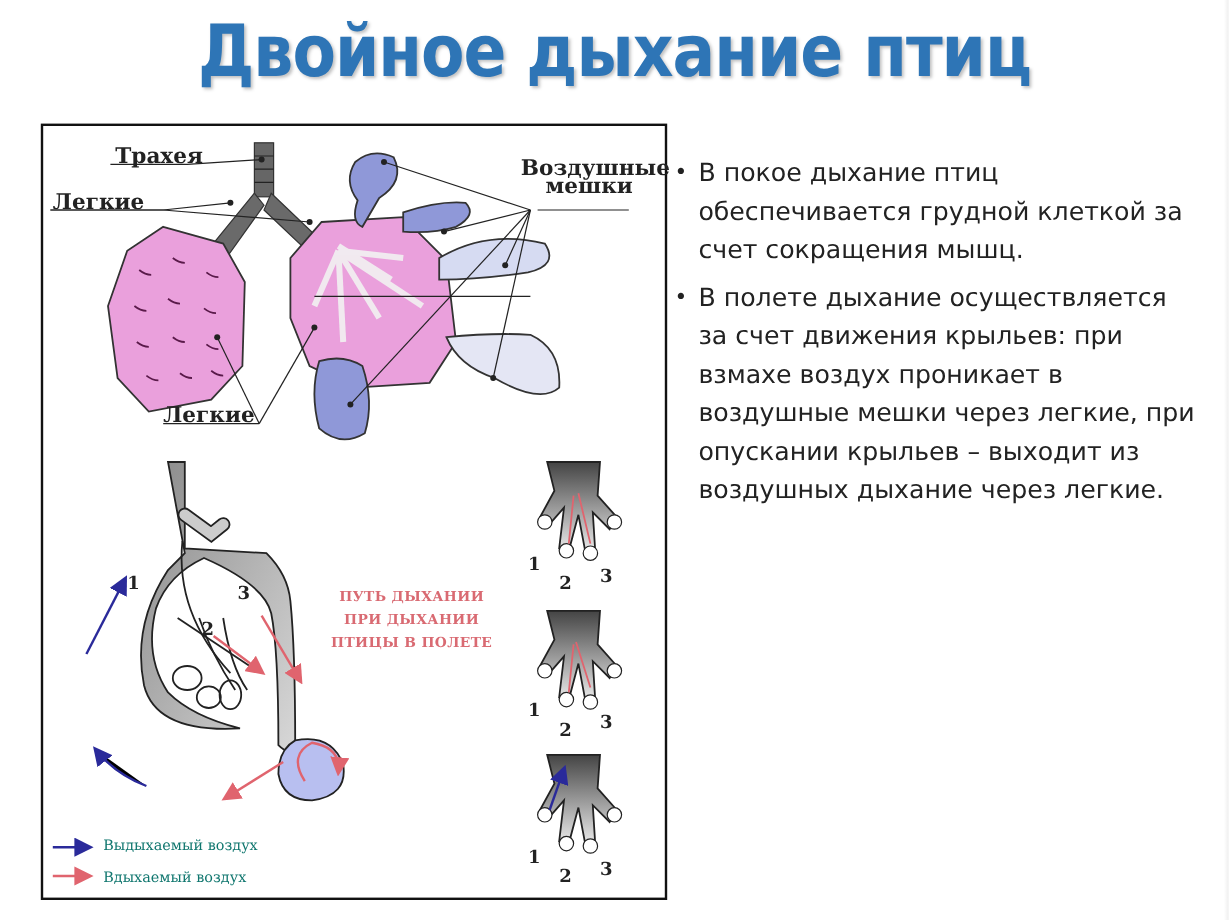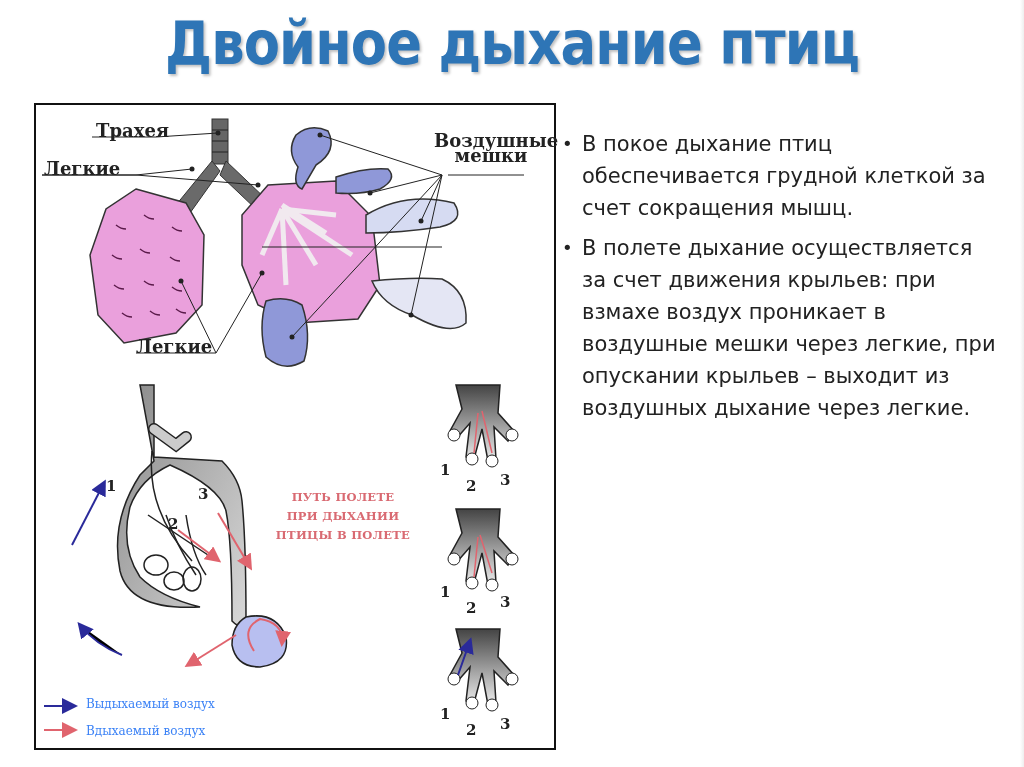--- a/index.html
+++ b/index.html
@@ -3,21 +3,21 @@
 <meta charset="utf-8">
 <style>
   html, body { margin:0; padding:0; }
   body { width:1024px; height:767px; background:#ffffff; position:relative; overflow:hidden; font-family:"DejaVu Sans", sans-serif; }
   .title { position:absolute; left:0; top:8px; width:1024px; text-align:center; font-family:"DejaVu Sans", sans-serif; font-size:60px; font-weight:bold; color:#2e75b6; letter-spacing:-1px; text-shadow:2px 2px 3px rgba(0,0,0,0.25); transform:scaleX(0.88); transform-origin:center; }
   .figure { position:absolute; left:34px; top:103px; width:518px; height:643px; border:2px solid #111; background:#fff; }
   .figure svg { position:absolute; left:0; top:0; }
   .lbl { position:absolute; font-family:"DejaVu Serif", serif; font-weight:bold; color:#222; font-size:18px; }
   .lbl-center { text-align:center; line-height:15px; }
   .path-title { position:absolute; left:222px; top:383px; width:170px; text-align:center; font-family:"DejaVu Serif", serif; font-weight:bold; font-size:11.5px; color:#d96a72; line-height:19px; letter-spacing:0.3px; }
-  .legend { position:absolute; left:28px; font-family:"DejaVu Serif", serif; font-size:12px; color:#3b82f6; display:flex; align-items:center; gap:6px; }
+  .legend { position:absolute; left:28px; font-family:"DejaVu Serif", serif; font-size:12px; color:#0f766e; display:flex; align-items:center; gap:6px; }
   .num { position:absolute; font-family:"DejaVu Serif", serif; font-weight:bold; font-size:15px; color:#222; }
   .bullets { position:absolute; left:562px; top:128px; width:440px; font-family:"DejaVu Sans", sans-serif; font-size:21px; line-height:32px; color:#222; }
   .bullet { display:flex; margin-bottom:8px; }
   .bullet .dot { width:20px; flex:none; font-size:18px; }
   .bullet .txt { flex:1; }
   .edge { position:absolute; right:0; top:0; width:4px; height:767px; background:linear-gradient(to right, #fff, #eee); }
 </style>
 </head>
 <body>
 
@@ -165,21 +165,21 @@
 
   <div class="lbl" style="left:60px; top:15px;">Трахея</div>
   <div class="lbl" style="left:8px; top:53px;">Легкие</div>
   <div class="lbl" style="left:100px; top:231px;">Легкие</div>
   <div class="lbl lbl-center" style="left:398px; top:28px; width:114px;">
     <div>Воздушные</div>
     <div>мешки</div>
   </div>
 
   <div class="path-title">
-    <div>ПУТЬ ПОЛЕТЕ</div>
+    <div>ПУТЬ ДЫХАНИИ</div>
     <div>ПРИ ДЫХАНИИ</div>
     <div>ПТИЦЫ В ПОЛЕТЕ</div>
   </div>
 
   <div class="num" style="left:70px; top:372px;">1</div>
   <div class="num" style="left:132px; top:410px;">2</div>
   <div class="num" style="left:162px; top:380px;">3</div>
 
   <div class="num" style="left:404px; top:356px;">1</div>
   <div class="num" style="left:430px; top:372px;">2</div>

